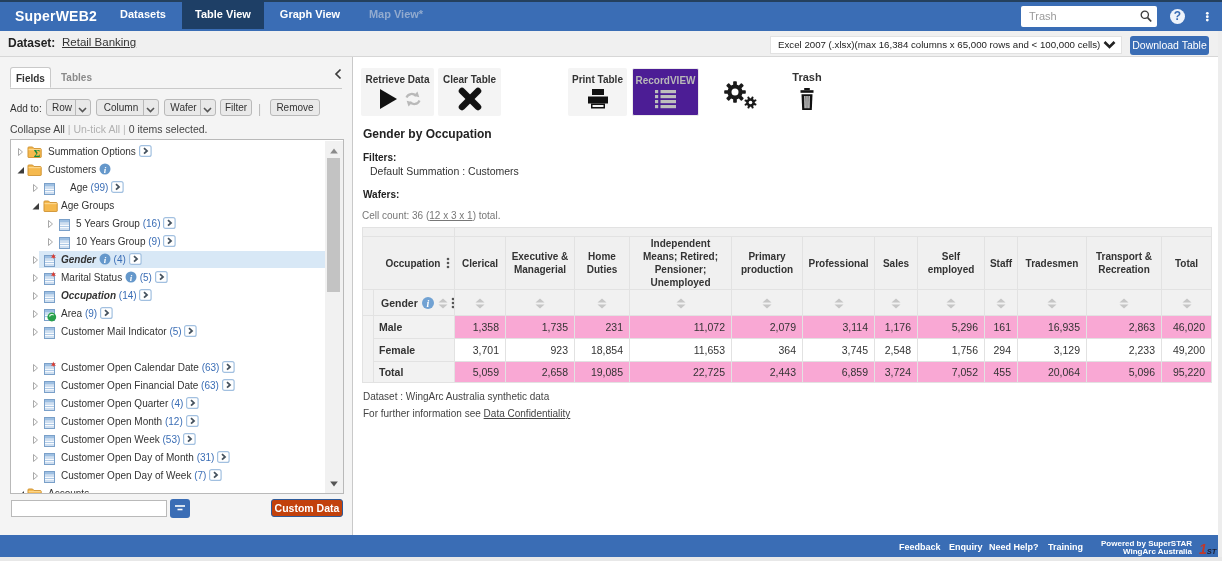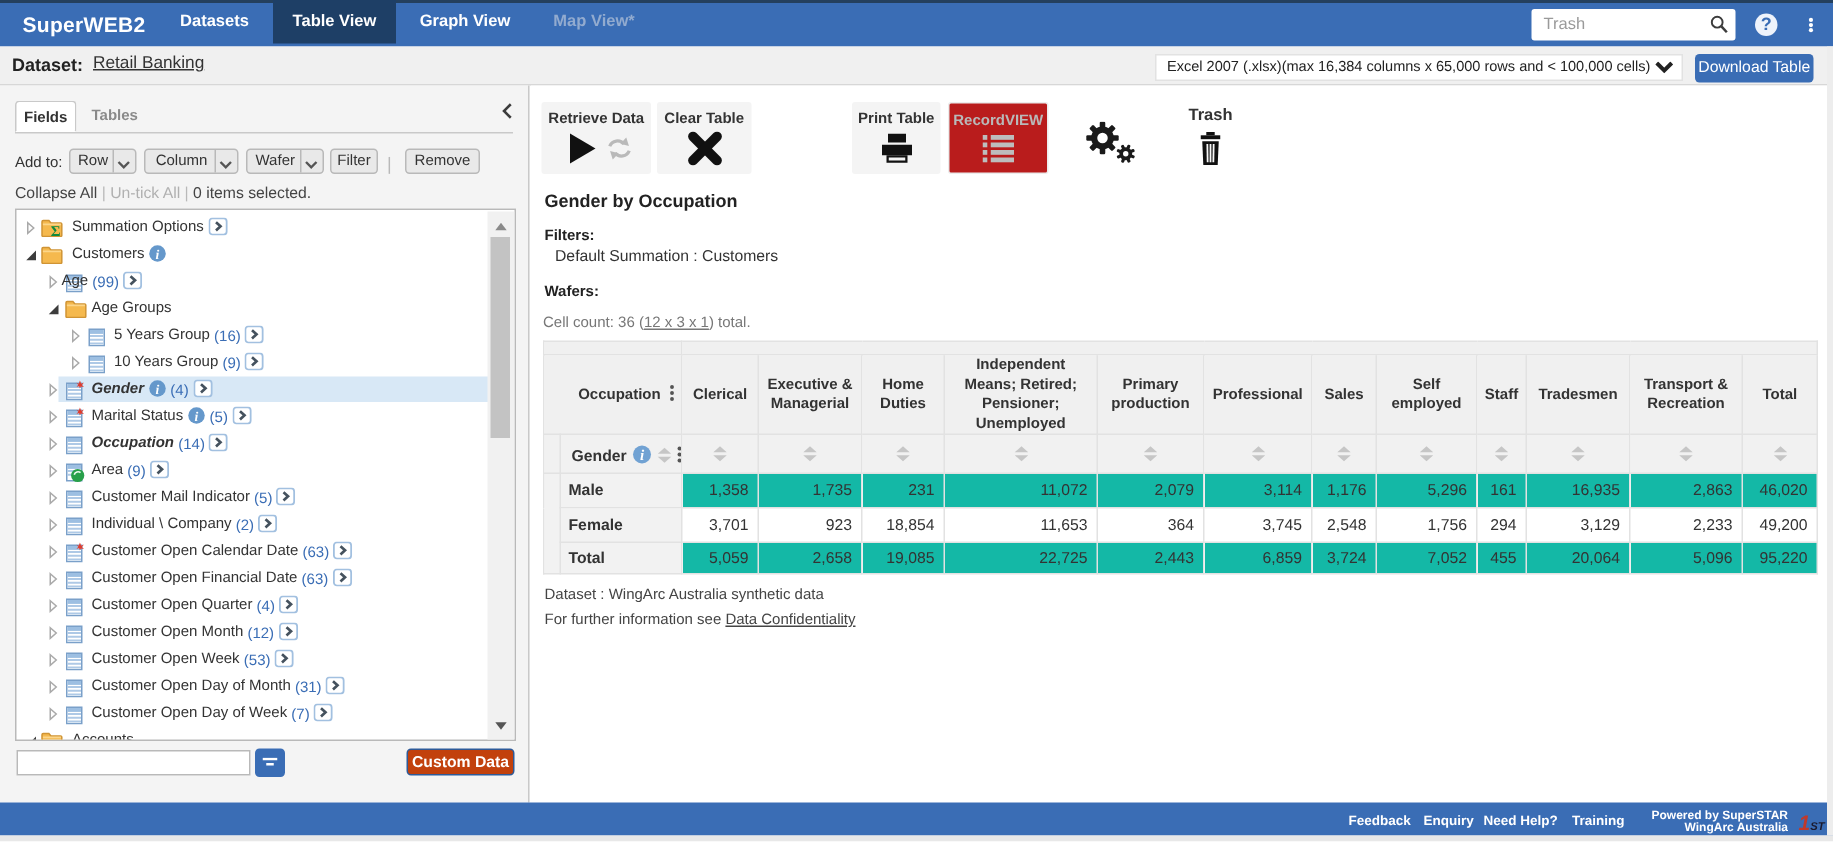--- a/index.html
+++ b/index.html
@@ -51,38 +51,38 @@
 #sbar { left:314px; top:1px; width:18px; height:353px; background:#f1f1f1; position:absolute; }
 #sthumb { position:absolute; left:2px; top:17px; width:13px; height:134px; background:#c3c3c3; }
 
 #finput { left:11px; top:443px; width:156px; height:17px; background:#fff; border:1px solid #b9b9b9; }
 #fbtn { left:170px; top:442px; width:20px; height:19px; background:#3a6db5; border-radius:3px; }
 #cdbtn { left:271px; top:442px; width:72px; height:18px; background:#c2410c; border:1px solid #2d5a99; border-radius:3px; color:#fff; font-size:10.5px; font-weight:bold; text-align:center; line-height:16px; white-space:nowrap; }
 
 #content { left:354px; top:57px; width:868px; height:478px; background:#fff; }
 .tbox { top:11px; height:48px; background:#f4f4f4; border-radius:2px; text-align:center; }
 .tbox .tl { font-size:10px; font-weight:bold; color:#333; margin-top:6px; }
-.tboxd { background:#b91c1c; border:1px solid #ececec; }
+.tboxd { background:#4c1d95; border:1px solid #ececec; }
 .tboxd .tl { color:#b9b9b9; }
 #title { left:9px; top:70px; font-size:12px; font-weight:bold; color:#222; }
 #filters { left:9px; top:95px; font-size:10px; font-weight:bold; color:#222; }
 #filtval { left:16px; top:108px; font-size:10.5px; color:#333; }
 #wafers { left:9px; top:132px; font-size:10px; font-weight:bold; color:#222; }
 #cellcount { left:8px; top:153px; font-size:10px; color:#777; }
 #cellcount a { color:#777; }
 
 #dtable { left:8px; top:170px; width:850px; border-collapse:collapse; table-layout:fixed; font-size:10.5px; color:#333; }
 #dtable td, #dtable th { border:1px solid #e2e2e2; overflow:hidden; padding:0; font-weight:normal; }
 #dtable .hdr { background:#f0f0f0; font-weight:bold; font-size:10px; text-align:center; vertical-align:middle; line-height:13px; }
 #dtable .thin { height:9px; background:#f0f0f0; }
 #dtable .srt { background:#f1f1f1; height:26px; text-align:center; vertical-align:middle; white-space:nowrap; }
 #dtable .rl { background:#f2f2f2; font-weight:bold; text-align:left; padding-left:5px; vertical-align:middle; }
 #dtable .num { text-align:right; padding-right:6px; vertical-align:middle; }
 #dtable .g { background:#f2f2f2; }
-#dtable .alt { background:#14b8a6; }
+#dtable .alt { background:#f9a8d4; }
 #notes1 { left:9px; top:334px; font-size:10px; color:#444;text-align:right; }
 #notes2 { left:9px; top:351px; font-size:10px; color:#444; }
 #notes2 a { color:#444; }
 
 #prefoot { left:0; top:535px; width:1222px; height:22px; background:#3a6db5; }
 .flink { top:542px; color:#fff; font-size:9px;font-weight:bold; }
 #powered { left:1040px; top:540px; width:152px; text-align:right; color:#fff; font-size:8px; font-weight:bold; line-height:8px; }
 #botstrip { left:0; top:557px; width:1222px; height:4px; background:#e8e8e8; }
 svg { vertical-align:middle; }
 #rightstrip { left:1218px; top:31px; width:4px; height:526px; background:#ededed; z-index:5; }
@@ -163,21 +163,21 @@
     <div class="trow" style="top:39px"><svg class="tic" style="left:21px;top:4px" width="7" height="10">
             <polygon points="1.5,1.5 5.5,5 1.5,8.5" fill="#fdfdfd" stroke="#a9a9a9" stroke-width="1"></polygon>
           </svg><svg class="tic" style="left:32px;top:2px" width="13" height="14">
             <rect x="1.5" y="2.5" width="10" height="11" fill="#fff" stroke="#7aa0c9" stroke-width="1"></rect>
             <rect x="2" y="3" width="9" height="2.6" fill="#9dbfe2"></rect>
             <g stroke="#aec9e6" stroke-width="1.2">
               <line x1="2" y1="7" x2="11" y2="7"></line>
               <line x1="2" y1="9.5" x2="11" y2="9.5"></line>
               <line x1="2" y1="12" x2="11" y2="12"></line>
             </g>
-          </svg><span class="lbl" style="margin-left:30px">Age</span> <span class="cnt">(99)</span> <svg style="vertical-align:-2px" width="13" height="12">
+          </svg><span class="lbl" style="margin-left:59px">Age</span> <span class="cnt">(99)</span> <svg style="vertical-align:-2px" width="13" height="12">
             <rect x="0.6" y="0.6" width="11.5" height="10.8" fill="#fff" stroke="#a2c0e0" stroke-width="1.2" rx="2"></rect>
             <polyline points="5,3.2 8,5.9 5,8.6" fill="none" stroke="#45525e" stroke-width="1.8"></polyline>
           </svg></div>
     <div class="trow" style="top:57px"><svg class="tic" style="left:21px;top:5px" width="8" height="8">
             <polygon points="7,1 7,7.5 0.5,7.5" fill="#3c3c3c"></polygon>
           </svg><svg class="tic" style="left:32px;top:3px" width="15" height="12">
             <path d="M1,11 L1,1.8 Q1,1 1.8,1 L5.6,1 L7,2.6 L13.4,2.6 Q14.2,2.6 14.2,3.4 L14.2,11 Q14.2,11.6 13.4,11.6 L1.8,11.6 Q1,11.6 1,11 Z" fill="#f5b94e" stroke="#d09434" stroke-width="1"></path>
             <path d="M1.6,3.6 L13.6,3.6" stroke="#fcd68a" stroke-width="1.2" fill="none"></path>
           </svg><span class="lbl" style="margin-left:50px">Age Groups</span></div>
     <div class="trow" style="top:75px"><svg class="tic" style="left:36px;top:4px" width="7" height="10">
@@ -277,34 +277,20 @@
             <polygon points="1.5,1.5 5.5,5 1.5,8.5" fill="#fdfdfd" stroke="#a9a9a9" stroke-width="1"></polygon>
           </svg><svg class="tic" style="left:32px;top:2px" width="13" height="14">
             <rect x="1.5" y="2.5" width="10" height="11" fill="#fff" stroke="#7aa0c9" stroke-width="1"></rect>
             <rect x="2" y="3" width="9" height="2.6" fill="#9dbfe2"></rect>
             <g stroke="#aec9e6" stroke-width="1.2">
               <line x1="2" y1="7" x2="11" y2="7"></line>
               <line x1="2" y1="9.5" x2="11" y2="9.5"></line>
               <line x1="2" y1="12" x2="11" y2="12"></line>
             </g>
           </svg><span class="lbl" style="margin-left:50px">Customer Mail Indicator</span> <span class="cnt">(5)</span> <svg style="vertical-align:-2px" width="13" height="12">
-            <rect x="0.6" y="0.6" width="11.5" height="10.8" fill="#fff" stroke="#a2c0e0" stroke-width="1.2" rx="2"></rect>
-            <polyline points="5,3.2 8,5.9 5,8.6" fill="none" stroke="#45525e" stroke-width="1.8"></polyline>
-          </svg></div>
-    <div class="trow" style="top:201px"><svg class="tic" style="left:21px;top:4px" width="7" height="10">
-            <polygon points="1.5,1.5 5.5,5 1.5,8.5" fill="#fdfdfd" stroke="#a9a9a9" stroke-width="1"></polygon>
-          </svg><svg class="tic" style="left:32px;top:2px" width="13" height="14">
-            <rect x="1.5" y="2.5" width="10" height="11" fill="#fff" stroke="#7aa0c9" stroke-width="1"></rect>
-            <rect x="2" y="3" width="9" height="2.6" fill="#9dbfe2"></rect>
-            <g stroke="#aec9e6" stroke-width="1.2">
-              <line x1="2" y1="7" x2="11" y2="7"></line>
-              <line x1="2" y1="9.5" x2="11" y2="9.5"></line>
-              <line x1="2" y1="12" x2="11" y2="12"></line>
-            </g>
-          </svg><span class="lbl" style="margin-left:50px">Individual \ Company</span> <span class="cnt">(2)</span> <svg style="vertical-align:-2px" width="13" height="12">
             <rect x="0.6" y="0.6" width="11.5" height="10.8" fill="#fff" stroke="#a2c0e0" stroke-width="1.2" rx="2"></rect>
             <polyline points="5,3.2 8,5.9 5,8.6" fill="none" stroke="#45525e" stroke-width="1.8"></polyline>
           </svg></div>
     <div class="trow" style="top:219px"><svg class="tic" style="left:21px;top:4px" width="7" height="10">
             <polygon points="1.5,1.5 5.5,5 1.5,8.5" fill="#fdfdfd" stroke="#a9a9a9" stroke-width="1"></polygon>
           </svg><svg class="tic" style="left:32px;top:2px" width="13" height="14">
             <rect x="1.5" y="2.5" width="10" height="11" fill="#fff" stroke="#7aa0c9" stroke-width="1"></rect>
             <rect x="2" y="3" width="9" height="2.6" fill="#9dbfe2"></rect>
             <g stroke="#aec9e6" stroke-width="1.2">
               <line x1="2" y1="7" x2="11" y2="7"></line>

